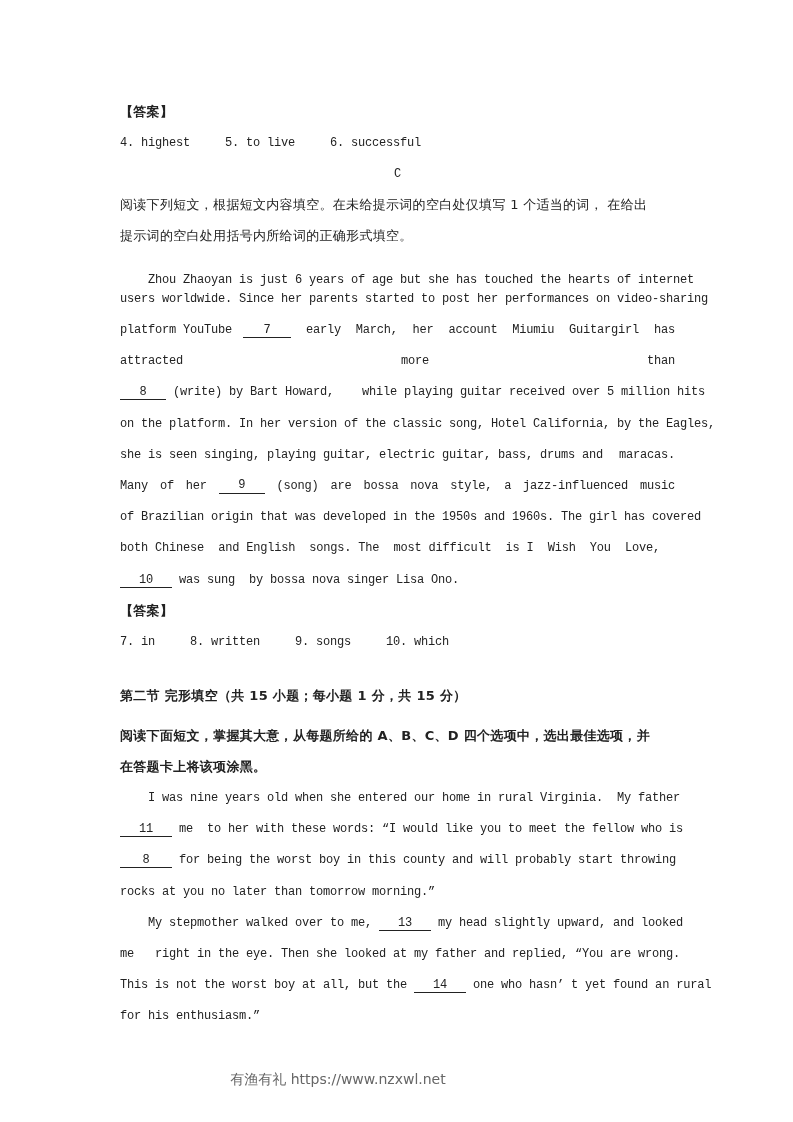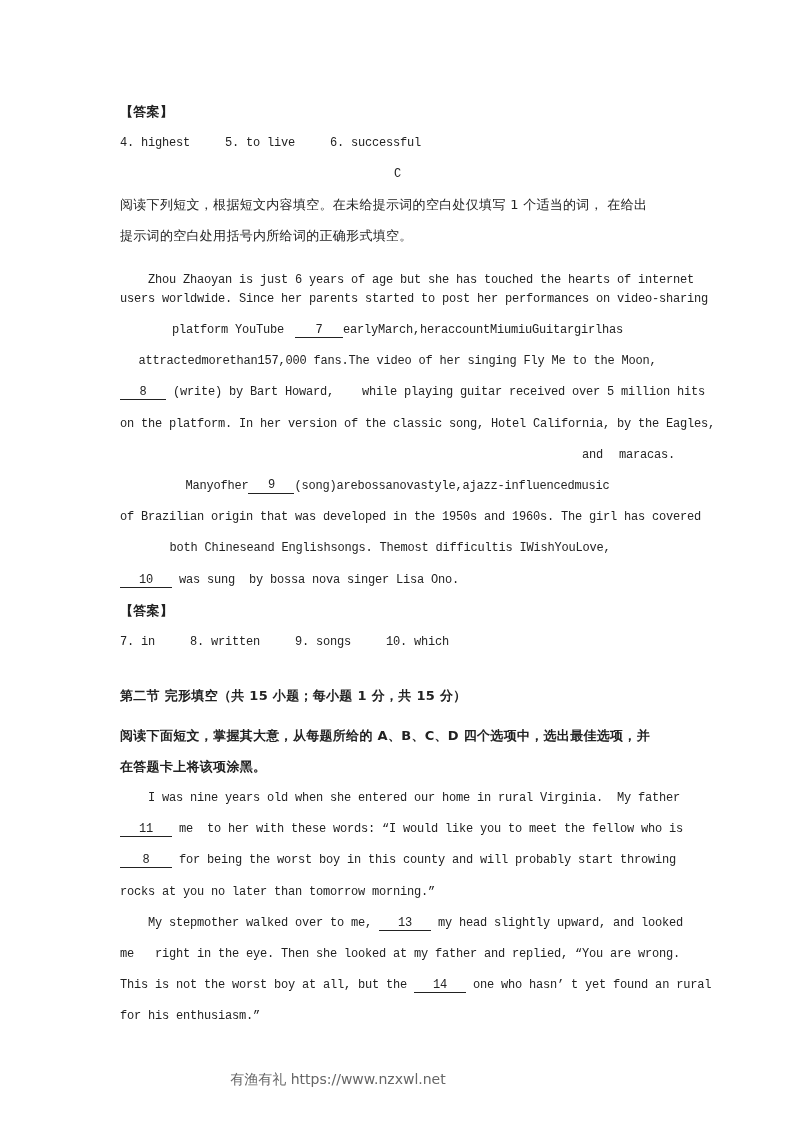--- a/index.html
+++ b/index.html
@@ -32,21 +32,21 @@
       letter-spacing: -0.2px;
     }
     .cn {
       font-family: "DejaVu Sans", "Liberation Sans", sans-serif;
       font-size: 13px;
       letter-spacing: 0.3px;
     }
     .bold { font-weight: bold; }
     .justify {
       display: flex;
-      justify-content: center;
+      justify-content: space-between;
     }
     .center {
       text-align: center;
     }
     .blank {
       display: inline-block;
       border-bottom: 1px solid #222;
       text-align: center;
       line-height: 14px;
     }
@@ -94,31 +94,31 @@
     <span>account</span>
     <span>Miumiu</span>
     <span>Guitargirl</span>
     <span>has</span>
   </div>
 
   <div class="line justify" style="top:353px">
     <span>attracted</span>
     <span>more</span>
     <span>than</span>
-    <span>157,000 fans.The video of her singing Fly Me to the Moon,</span>
   </div>
 
   <div class="line" style="top:384px">
     <span class="blank" style="width:46px">8</span>
     <span style="white-space:pre">(write) by Bart Howard,    while playing guitar received over 5 million hits</span>
   </div>
 
   <div class="line" style="top:416px">on the platform. In her version of the classic song, Hotel California, by the Eagles,</div>
 
   <div class="line justify" style="top:447px">
+    <span>she is seen singing, playing guitar, electric guitar, bass, drums</span>
     <span style="margin-left:auto; margin-right:16px">and</span>
     <span>maracas.</span>
   </div>
 
   <div class="line justify" style="top:478px">
     <span>Many</span>
     <span>of</span>
     <span>her</span>
     <span class="blank" style="width:46px">9</span>
     <span>(song)</span>

